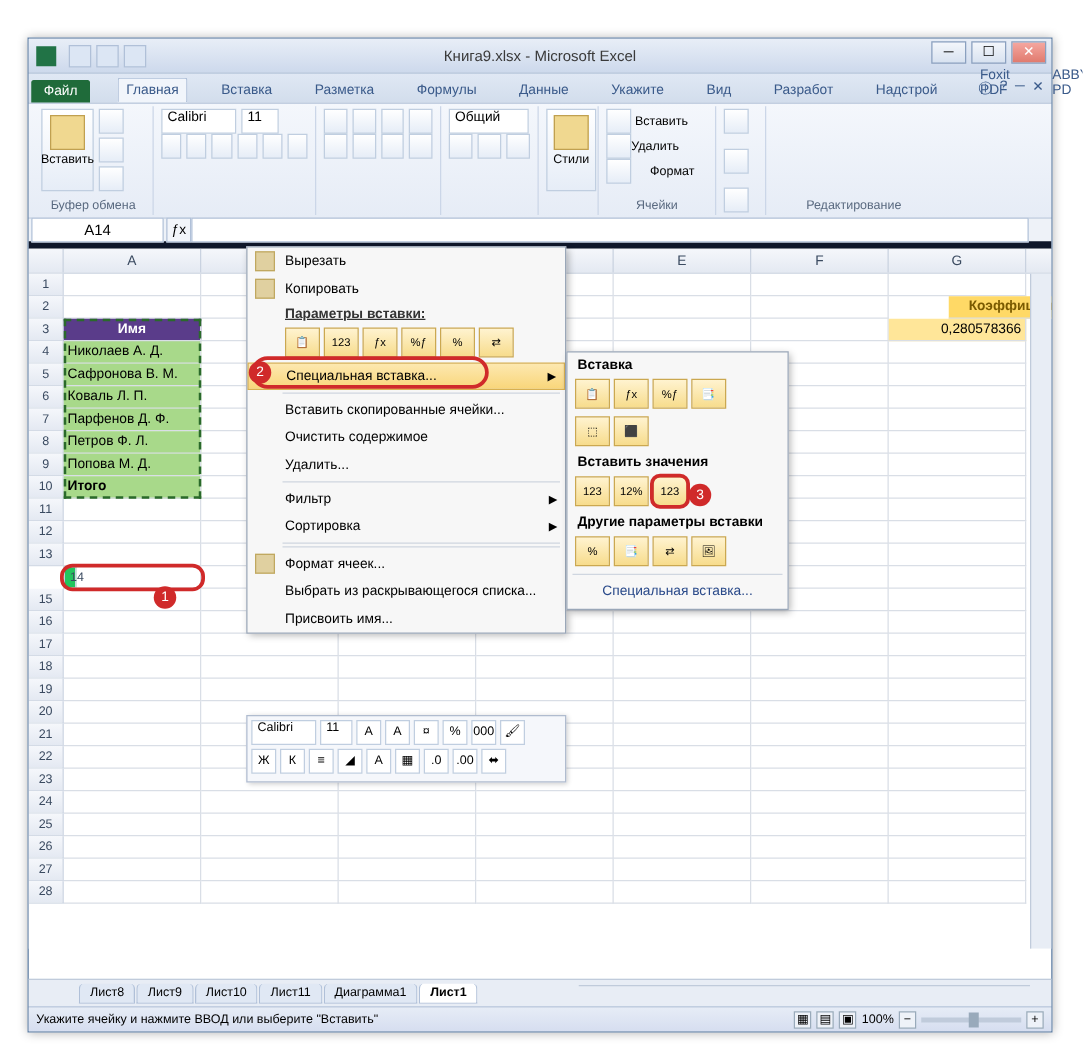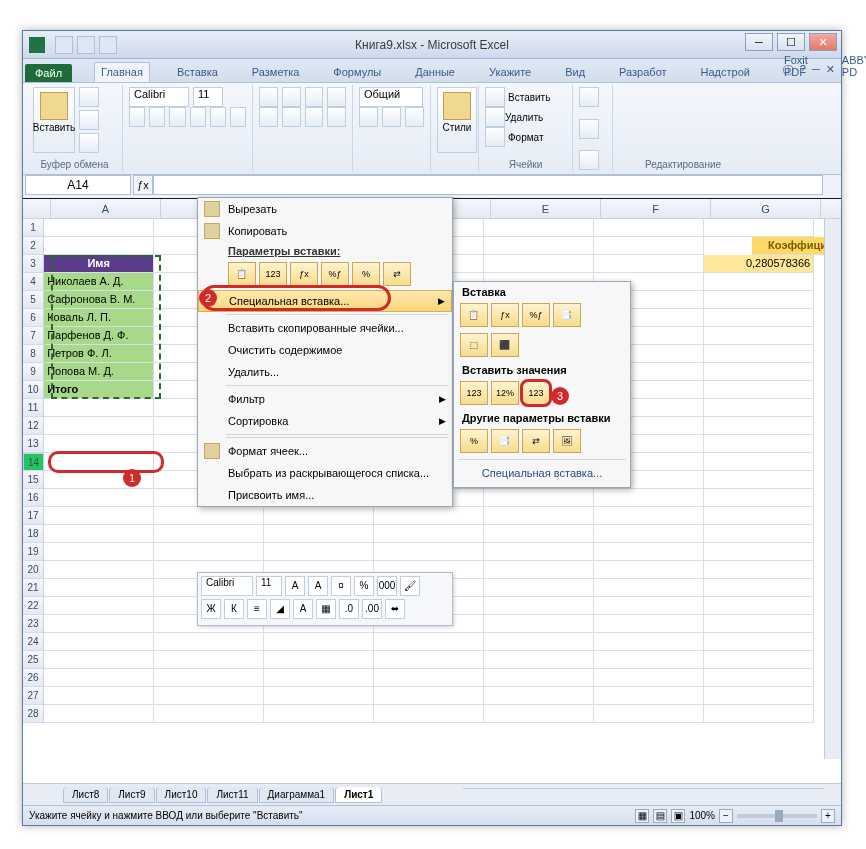--- a/index.html
+++ b/index.html
@@ -27,34 +27,34 @@
 .ribbon-body { height: 92px; background: linear-gradient(#f4f7fc,#e6ecf6); border-bottom: 1px solid #b0c0d8; display: flex; padding: 2px 4px; }
 .rgroup { border-right: 1px solid #cbd6e8; padding: 2px 6px 2px 6px; display: flex; flex-direction: column; justify-content: space-between; }
 .rgroup-row { display: flex; gap: 4px; align-items: center; }
 .rgroup-label { font-size: 10px; color: #5a6a80; text-align: center; margin-top: auto; padding-top: 2px; }
 .bigbtn { width: 42px; height: 66px; background: linear-gradient(#fff,#e6edf7); border: 1px solid #c0ceE0; display: flex; flex-direction: column; align-items: center; font-size: 10px; padding-top: 4px; }
 .bigbtn .ico { width: 28px; height: 28px; background: #f0d890; border: 1px solid #c0a050; margin-bottom: 2px; }
 .smbtn { width: 20px; height: 20px; background: linear-gradient(#fff,#e6edf7); border: 1px solid #c0cee0; }
 .sel { height: 20px; border: 1px solid #c0cee0; background: #fff; font-size: 11px; padding: 0 4px; }
 
 
-.fbar { height: 24px; border-bottom: 1px solid #0f172a; display: flex; background: #eef2f8; }
+.fbar { height: 24px; border-bottom: 6px solid #0f172a; display: flex; align-items: center; background: #eef2f8; }
 .namebox { width: 106px; height: 20px; border: 1px solid #b0c0d8; background: #fff; font-size: 12px; text-align: center; line-height: 18px; margin: 0 2px; }
 .fxbar { flex: 1; height: 20px; border: 1px solid #b0c0d8; background: #fff; margin-right: 18px; position: relative; }
 .fx-btn { width: 20px; height: 20px; border: 1px solid #b0c0d8; background: #f2f5fa; font-size: 11px; text-align: center; line-height: 18px; }
 
 
 .grid-area { position: relative; height: 560px; overflow: hidden; background: #fff; }
 .colhdr { display: flex; height: 20px; background: linear-gradient(#f5f7fb,#e4e9f2); border-bottom: 1px solid #c9d2e0; }
 .colhdr .corner { width: 28px; border-right: 1px solid #c9d2e0; }
 .colhdr .ch { width: 110px; border-right: 1px solid #c9d2e0; text-align: center; font-size: 11px; line-height: 20px; color: #3a4a60; }
 .rows { display: flex; }
 .rowhdrs { width: 28px; }
 .rowhdrs .rh { height: 18px; border-bottom: 1px solid #d4dbe6; border-right: 1px solid #c9d2e0; text-align: center; font-size: 10px; line-height: 18px; background: linear-gradient(#f5f7fb,#e4e9f2); color: #3a4a60; }
-.rowhdrs .rh.sel { background: #22c55e; }
+.rowhdrs .rh.sel { background: #22c55e; margin-left: 28px; }
 .cells { position: relative; }
 .crow { display: flex; height: 18px; }
 .cell { width: 110px; height: 18px; border-right: 1px solid #d9dee6; border-bottom: 1px solid #d9dee6; font-size: 11px; padding: 0 3px; line-height: 17px; overflow: hidden; white-space: nowrap; }
 .name-header { background: #5a3c8a; color: #fff; text-align: center; font-weight: 600; }
 .koef-header { background: #ffd966; color: #7a5a00; text-align: center; font-weight: 600; margin-left: 48px; }
 .koef-cell { background: #ffe699; text-align: right; }
 .green-cell { background: #a8d98a; }
 .itogo-cell { background: #a8d98a; font-weight: 600; }
 .dashed-copy { position: absolute; border: 2px dashed #2a6a2a; pointer-events: none; }
 .sel-rect { position: absolute; border: 3px solid #d02a2a; border-radius: 10px; pointer-events: none; }
@@ -205,21 +205,21 @@
     </div>
     <div class="rgroup" style="width:94px">
       <div style="font-size:10px;display:flex;align-items:center;gap:3px">
           <span class="smbtn"></span>
           <span>Вставить</span>
         </div>
       <div style="font-size:10px;display:flex;align-items:center;gap:0">
           <span class="smbtn"></span>
           <span>Удалить</span>
         </div>
-      <div style="font-size:10px;display:flex;align-items:center;gap:3px">
+      <div style="font-size:10px;display:flex;align-items:center;gap:15px">
           <span class="smbtn"></span>
           <span>Формат</span>
         </div>
       <div class="rgroup-label">Ячейки</div>
     </div>
     <div class="rgroup" style="width:40px">
       <span class="smbtn"></span>
       <span class="smbtn"></span>
       <span class="smbtn"></span>
     </div>

